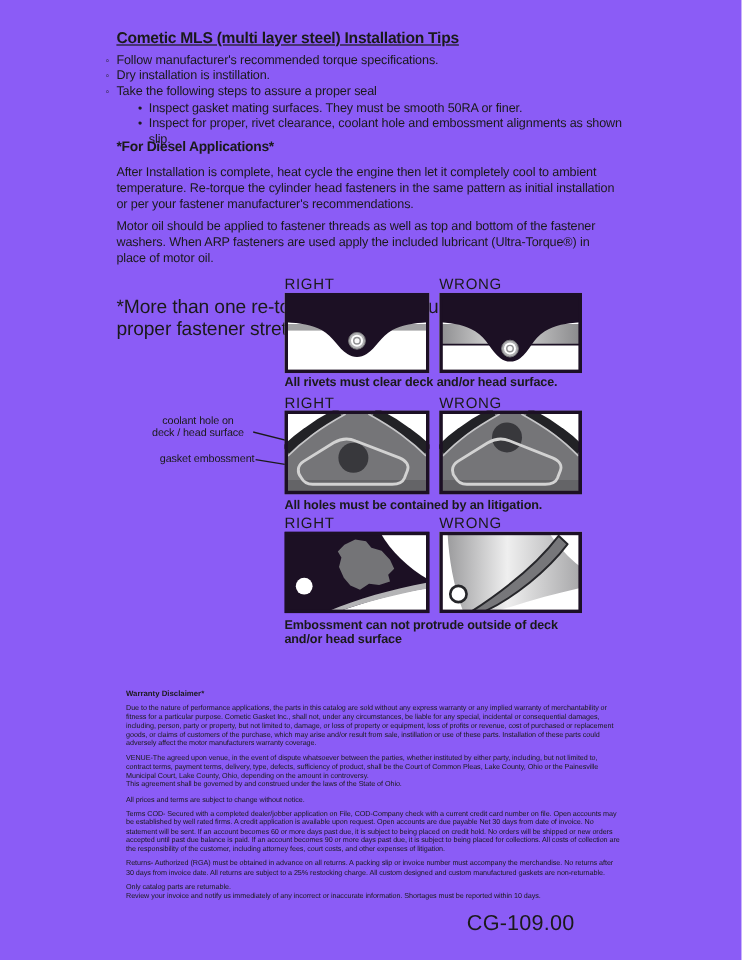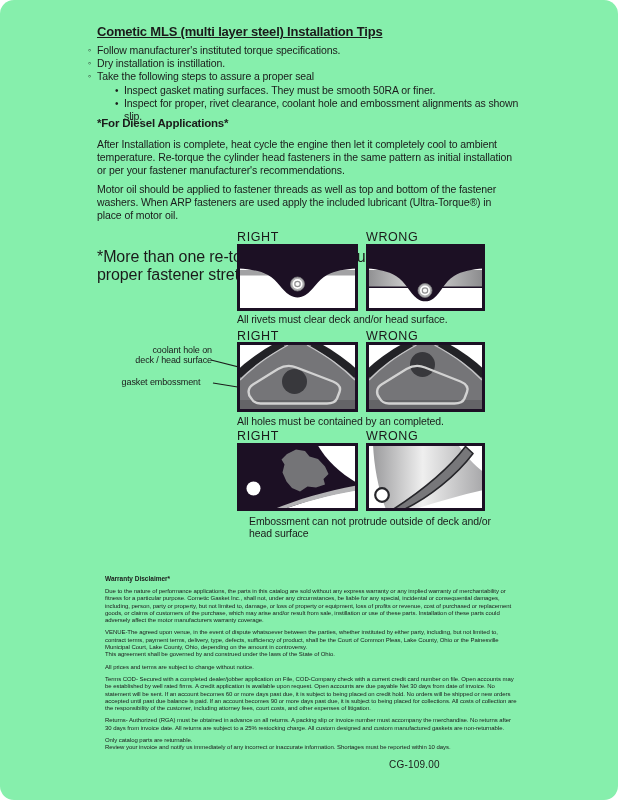--- a/index.html
+++ b/index.html
@@ -1,19 +1,19 @@
 <!DOCTYPE html>
 <html><head>
 <meta charset="utf-8">
 <style>
   * { margin:0; padding:0; box-sizing:border-box; }
   html,body { background:#ffffff; }
   .page {
-    position:relative; width:618px; height:800px; background:#86efac;
-    font-family:"Liberation Sans", sans-serif; color:#1a1a1a; overflow:hidden;border-radius:14px;
+    position:relative; width:618px; height:800px; background:#8b5cf6;
+    font-family:"Liberation Sans", sans-serif; color:#1a1a1a; overflow:hidden;
   }
   
   .sec-top { position:absolute; left:88px; top:24px; width:448px; }
   .doc-title {
     font-size:13px; font-weight:bold; text-decoration:underline;
     letter-spacing:-0.2px; margin-left:9px; margin-bottom:5px;
   }
   .bullet-row { display:flex; font-size:10.5px; line-height:13.2px; letter-spacing:-0.1px; }
   .bullet-row .marker { width:9px; flex:0 0 9px; font-size:9px; line-height:13.2px; }
   .bullet-row.sub { margin-left:27px; }
@@ -23,47 +23,47 @@
   .body-para { font-size:10.5px; line-height:13.2px; letter-spacing:-0.1px; margin-top:5px; }
   .body-para.gap { margin-top:9px; }
   .retorque-note { font-size:16px; letter-spacing:-0.1px; margin-top:26px; }
   
   .rw-label {
     position:absolute; font-size:12.5px; letter-spacing:0.6px; 
     color:#1a1a1a;
   }
   .fig-box { position:absolute; display:block; }
   .fig-caption {
-    position:absolute; font-size:10.5px; font-weight:normal; letter-spacing:-0.1px;
+    position:absolute; font-size:10.5px; font-weight:bold; letter-spacing:-0.1px;
     line-height:11.5px;
   }
   .side-label {
     position:absolute; font-size:9px; line-height:10px; text-align:right;
     letter-spacing:-0.1px; white-space:pre-line;
   }
   .leader-svg { position:absolute; }
   
   .sec-warranty { position:absolute; left:105px; top:575px; width:412px; }
   .warranty-heading { font-size:6.5px; font-weight:bold; margin-bottom:6px; }
   .warranty-para {
     font-size:6px; line-height:7.3px; letter-spacing:-0.05px;
     margin-bottom:5px; white-space:pre-line;
   }
-  .footer-code { position:absolute; left:389px; top:759px; font-size:10px; letter-spacing:0.2px; }
+  .footer-code { position:absolute; left:389px; top:759px; font-size:18px; letter-spacing:0.2px; }
 </style>
 </head>
 <body>
 
 <div class="page">
 
   <div class="sec-top">
     <div class="doc-title">Cometic MLS (multi layer steel) Installation Tips</div>
     <div class="bullet-row">
       <span class="marker">◦</span>
-      <span>Follow manufacturer's instituted torque specifications.</span>
+      <span>Follow manufacturer's recommended torque specifications.</span>
     </div>
     <div class="bullet-row">
       <span class="marker">◦</span>
       <span>Dry installation is instillation.</span>
     </div>
     <div class="bullet-row">
       <span class="marker">◦</span>
       <span>Take the following steps to assure a proper seal</span>
     </div>
     <div class="bullet-row sub">
@@ -112,23 +112,23 @@
     <circle cx="59" cy="46.5" r="5" fill="#ffffff"></circle>
     <circle cx="59" cy="46.5" r="2.7" fill="#fafafa" stroke="#909092" stroke-width="1.2"></circle>
     <rect x="1.5" y="1.5" width="116" height="64" fill="none" stroke="#1c1024" stroke-width="3"></rect>
   </svg>
 
   <div class="fig-caption" style="left:237px; top:314px; width:260px;">All rivets must clear deck and/or head surface.</div>
 
   <div class="rw-label" style="left:237px; top:329px; width:121px;">RIGHT</div>
   <div class="rw-label" style="left:366px; top:329px; width:119px;">WRONG</div>
 
-  <div class="side-label" style="left:118px; top:345px; width:94px;">coolant hole on
+  <div class="side-label" style="left:118px; top:345px; width:94px;text-align:center;">coolant hole on
 deck / head surface</div>
-  <div class="side-label" style="left:110px; top:377px; width:102px;text-align:center;">gasket embossment</div>
+  <div class="side-label" style="left:110px; top:377px; width:102px;">gasket embossment</div>
 
   <svg class="leader-svg" style="left:205px; top:344px;" width="100" height="55" viewBox="0 0 100 55">
     <line x1="6" y1="16" x2="89" y2="37" stroke="#1a1a1a" stroke-width="1.1"></line>
     <line x1="8" y1="39" x2="57" y2="47" stroke="#1a1a1a" stroke-width="1.1"></line>
   </svg>
 
   <svg class="fig-box" style="left:237px; top:342px;" width="121" height="70" viewBox="0 0 121 70">
     <rect x="0" y="0" width="121" height="70" fill="#757578"></rect>
     <rect x="1.5" y="58" width="118" height="10.5" fill="#646467"></rect>
     <path d="M2,2 L45,2 C33,9.5 23,16 15.5,21.5 C10,25.5 5.5,29.5 2,33 Z" fill="#ffffff"></path>
@@ -149,21 +149,21 @@
     <path d="M117,2 L75,2 C87,9.5 96.5,16 104,21.5 C109.5,25.5 114,29.5 117,33 Z" fill="#ffffff"></path>
     <path d="M1,33 C6,28 11.5,23 18.5,18 C26.5,12 35.5,6.5 45.5,1.5" fill="none" stroke="#222226" stroke-width="8"></path>
     <path d="M118,33 C113,28 107.5,23 100.5,18 C92.5,12 83.5,6.5 73.5,1.5" fill="none" stroke="#222226" stroke-width="8"></path>
     <path d="M3,38 C9,32 15.5,26 23.5,20 C31.5,14 41.5,8 50.5,3" fill="none" stroke="#c6c6c8" stroke-width="1.4"></path>
     <path d="M116,38 C110,32 103.5,26 95.5,20 C87.5,14 77.5,8 68.5,3" fill="none" stroke="#c6c6c8" stroke-width="1.4"></path>
     <circle cx="56.5" cy="22.5" r="12.5" fill="#38383c"></circle>
     <path d="M13.5,56 C10,52 10,46 15.5,42.5 L40.5,27 C46.5,23.5 53,23 59,25.5 L94.5,39.5 C100.5,42 102.5,46 101,50 L98.5,56.5 C97,60 93.5,61.5 88.5,61.5 L23,61.5 C18,61.5 15.3,59.5 13.5,56 Z" fill="none" stroke="#d2d2d2" stroke-width="2.4"></path>
     <rect x="1.5" y="1.5" width="116" height="67" fill="none" stroke="#1c1024" stroke-width="3"></rect>
   </svg>
 
-  <div class="fig-caption" style="left:237px; top:416px; width:260px;">All holes must be contained by an completed.</div>
+  <div class="fig-caption" style="left:237px; top:416px; width:260px;">All holes must be contained by an litigation.</div>
 
   <div class="rw-label" style="left:237px; top:429px; width:121px;">RIGHT</div>
   <div class="rw-label" style="left:366px; top:429px; width:119px;">WRONG</div>
 
   <svg class="fig-box" style="left:237px; top:443px;" width="121" height="68" viewBox="0 0 121 68">
     <rect x="0" y="0" width="121" height="68" fill="#1c1024"></rect>
     <path d="M80,1 H120 V40 C103,30 89,17 80,1 Z" fill="#ffffff"></path>
     <path d="M44,67 C68,58.5 92,51.5 119.5,47 L119.5,67 Z" fill="#ffffff"></path>
     <path d="M36,66.5 C62,56 88,48.5 119.5,42.5 L119.5,47.5 C91,52.5 66,59.5 45,66.5 Z" fill="#b4b4b6"></path>
     <path d="M50,11 L59,6.5 L68,8 L72.5,13.5 L81,16 L88,23.5 L91.5,31 L86.5,36 L88,41.5 L79,44.5 L70.5,43.5 L63,48.5 L55,45 L49.5,38.5 L45.5,29.5 L47.5,21.5 L44.5,16.5 Z" fill="#747477"></path>
@@ -180,21 +180,21 @@
       </linearGradient>
     </defs>
     <rect x="0" y="0" width="119" height="68" fill="#ffffff"></rect>
     <path d="M7,1.5 L92,1.5 C99,12 108,22 117.5,29 L117.5,47 C95,52 72,58.5 48,66.5 L20,66.5 C12,46 8,22 7,1.5 Z" fill="url(#f3wg)"></path>
     <path d="M58,66.5 L117.5,66.5 L117.5,49 C95,53.5 75,59.5 58,66.5 Z" fill="#ffffff"></path>
     <path d="M27,66.5 C57,47 84,24 99.5,3.5 L107,10.5 C90,33 63,54.5 38,66.5 Z" fill="#77777a" stroke="#26262a" stroke-width="1.6" stroke-linejoin="round"></path>
     <circle cx="16" cy="52" r="6.8" fill="#ffffff" stroke="#26262a" stroke-width="2.2"></circle>
     <rect x="1.5" y="1.5" width="116" height="65" fill="none" stroke="#1c1024" stroke-width="3"></rect>
   </svg>
 
-  <div class="fig-caption" style="left:249px; top:516px; width:250px;">Embossment can not protrude outside of deck and/or head surface</div>
+  <div class="fig-caption" style="left:237px; top:516px; width:250px;">Embossment can not protrude outside of deck and/or head surface</div>
 
   <div class="sec-warranty">
     <div class="warranty-heading">Warranty Disclaimer*</div>
     <div class="warranty-para">Due to the nature of performance applications, the parts in this catalog are sold without any express warranty or any implied warranty of merchantability or fitness for a particular purpose.  Cometic Gasket Inc., shall not, under any circumstances, be liable for any special, incidental or consequential damages, including, person, party or property, but not limited to, damage, or loss of property or equipment, loss of profits or revenue, cost of purchased or replacement goods, or claims of customers of the purchase, which may arise and/or result from sale, instillation or use of these parts.  Installation of these parts could adversely affect the motor manufacturers warranty coverage.</div>
     <div class="warranty-para">VENUE-The agreed upon venue, in the event of dispute whatsoever between the parties, whether instituted by either party, including, but not limited to, contract terms, payment terms, delivery, type, defects, sufficiency of product, shall be the Court of Common Pleas, Lake County, Ohio or the Painesville Municipal Court, Lake County, Ohio, depending on the amount in controversy.
 This agreement shall be governed by and construed under the laws of the State of Ohio.</div>
     <div class="warranty-para">All prices and terms are subject to change without notice.</div>
     <div class="warranty-para">Terms COD- Secured with a completed dealer/jobber application on File, COD-Company check with a current credit card number on file.  Open accounts may be established by well rated firms.  A credit application is available upon request.  Open accounts are due payable Net 30 days from date of invoice.  No statement will be sent.  If an account becomes 60 or more days past due, it is subject to being placed on credit hold.  No orders will be shipped or new orders accepted until past due balance is paid.  If an account becomes 90 or more days past due, it is subject to being placed for collections.  All costs of collection are the responsibility of the customer, including attorney fees, court costs, and other expenses of litigation.</div>
     <div class="warranty-para">Returns- Authorized (RGA) must be obtained in advance on all returns.  A packing slip or invoice number must accompany the merchandise.  No returns after 30 days from invoice date.  All returns are subject to a 25% restocking charge.  All custom designed and custom manufactured gaskets are non-returnable.</div>
     <div class="warranty-para">Only catalog parts are returnable.

